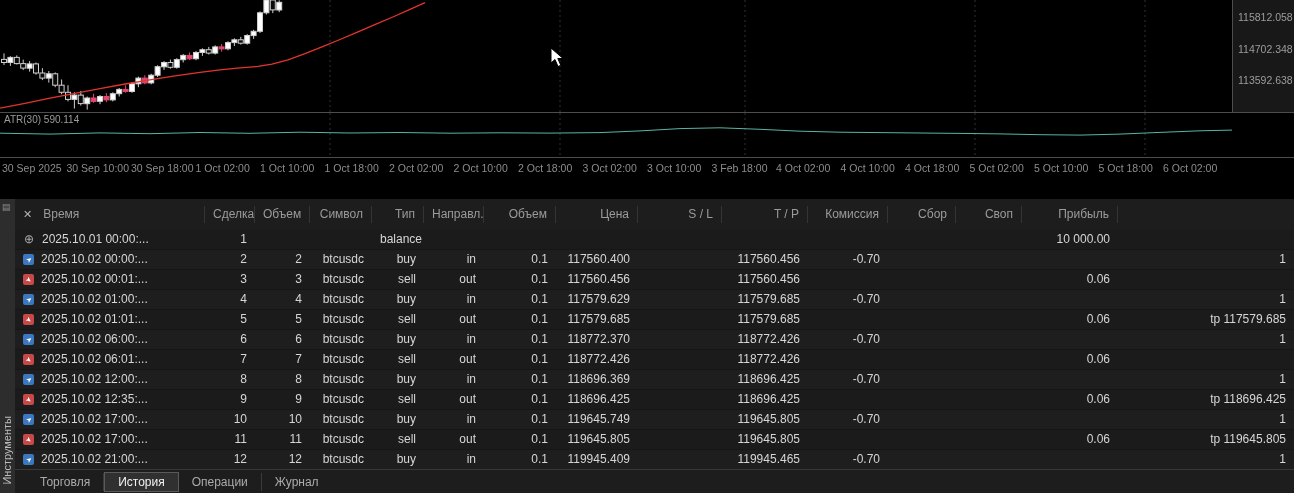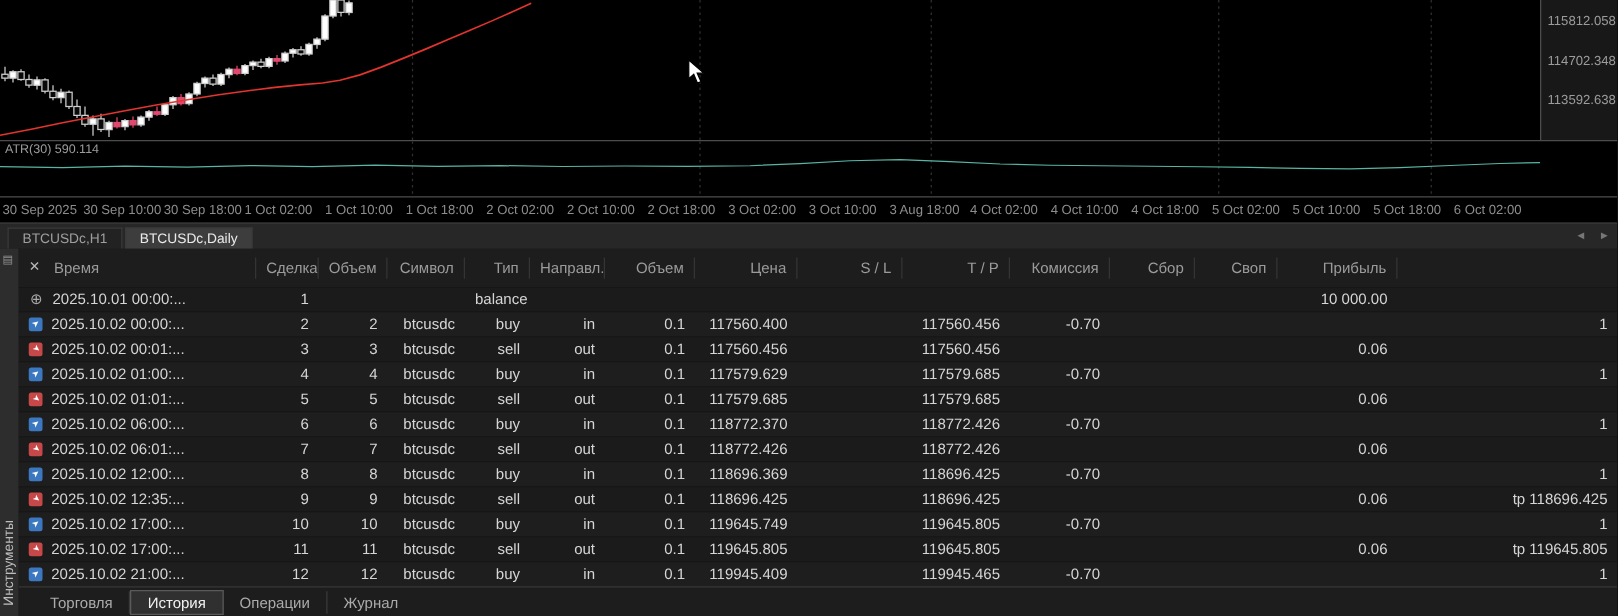--- a/index.html
+++ b/index.html
@@ -187,39 +187,29 @@
         <span style="left: 66.5px;">30 Sep 10:00</span>
         <span style="left: 131px;">30 Sep 18:00</span>
         <span style="left: 195.5px;">1 Oct 02:00</span>
         <span style="left: 260px;">1 Oct 10:00</span>
         <span style="left: 324.5px;">1 Oct 18:00</span>
         <span style="left: 389px;">2 Oct 02:00</span>
         <span style="left: 453.5px;">2 Oct 10:00</span>
         <span style="left: 518px;">2 Oct 18:00</span>
         <span style="left: 582.5px;">3 Oct 02:00</span>
         <span style="left: 647px;">3 Oct 10:00</span>
-        <span style="left: 711.5px;">3 Aug 18:00</span>
+        <span style="left: 711.5px;">3 Feb 18:00</span>
         <span style="left: 776px;">4 Oct 02:00</span>
         <span style="left: 840.5px;">4 Oct 10:00</span>
         <span style="left: 905px;">4 Oct 18:00</span>
         <span style="left: 969.5px;">5 Oct 02:00</span>
         <span style="left: 1034px;">5 Oct 10:00</span>
         <span style="left: 1098.5px;">5 Oct 18:00</span>
         <span style="left: 1163px;">6 Oct 02:00</span>
       </div>
-    <div class="chart-tabs">
-      <div class="ctabs" id="chartTabs">
-          <div class="ctab">BTCUSDc,H1</div>
-          <div class="ctab active">BTCUSDc,Daily</div>
-        </div>
-      <div class="ctab-arrows">
-        <span class="carrow">◄</span>
-        <span class="carrow">►</span>
-      </div>
-    </div>
   </div>
 
   <div class="toolbox">
     <div class="tb-strip">
       <span class="strip-icon">▤</span>
       <span class="vlabel">Инструменты</span>
     </div>
     <div class="tb-main">
       <div class="thead" id="thead">
           <div class="th first" style="width: 190px;">
@@ -339,20 +329,21 @@
             <div class="td" style="width: 52px;">sell</div>
             <div class="td" style="width: 60px;">out</div>
             <div class="td" style="width: 72px;">0.1</div>
             <div class="td" style="width: 82px;">117579.685</div>
             <div class="td" style="width: 84px;"></div>
             <div class="td" style="width: 86px;">117579.685</div>
             <div class="td" style="width: 80px;"></div>
             <div class="td" style="width: 68px;"></div>
             <div class="td" style="width: 66px;"></div>
             <div class="td" style="width: 96px;">0.06</div>
+            <div class="td" style="width: 176px;">tp 117579.685</div>
           </div>
           <div class="trow">
             <div class="td first" style="width: 190px;">
               <span class="dicon buy" style="background: rgb(60, 120, 192);">
                 <span class="g">➤</span>
               </span>
               <span>2025.10.02 06:00:...</span>
             </div>
             <div class="td" style="width: 50px;">6</div>
             <div class="td" style="width: 55px;">6</div>

